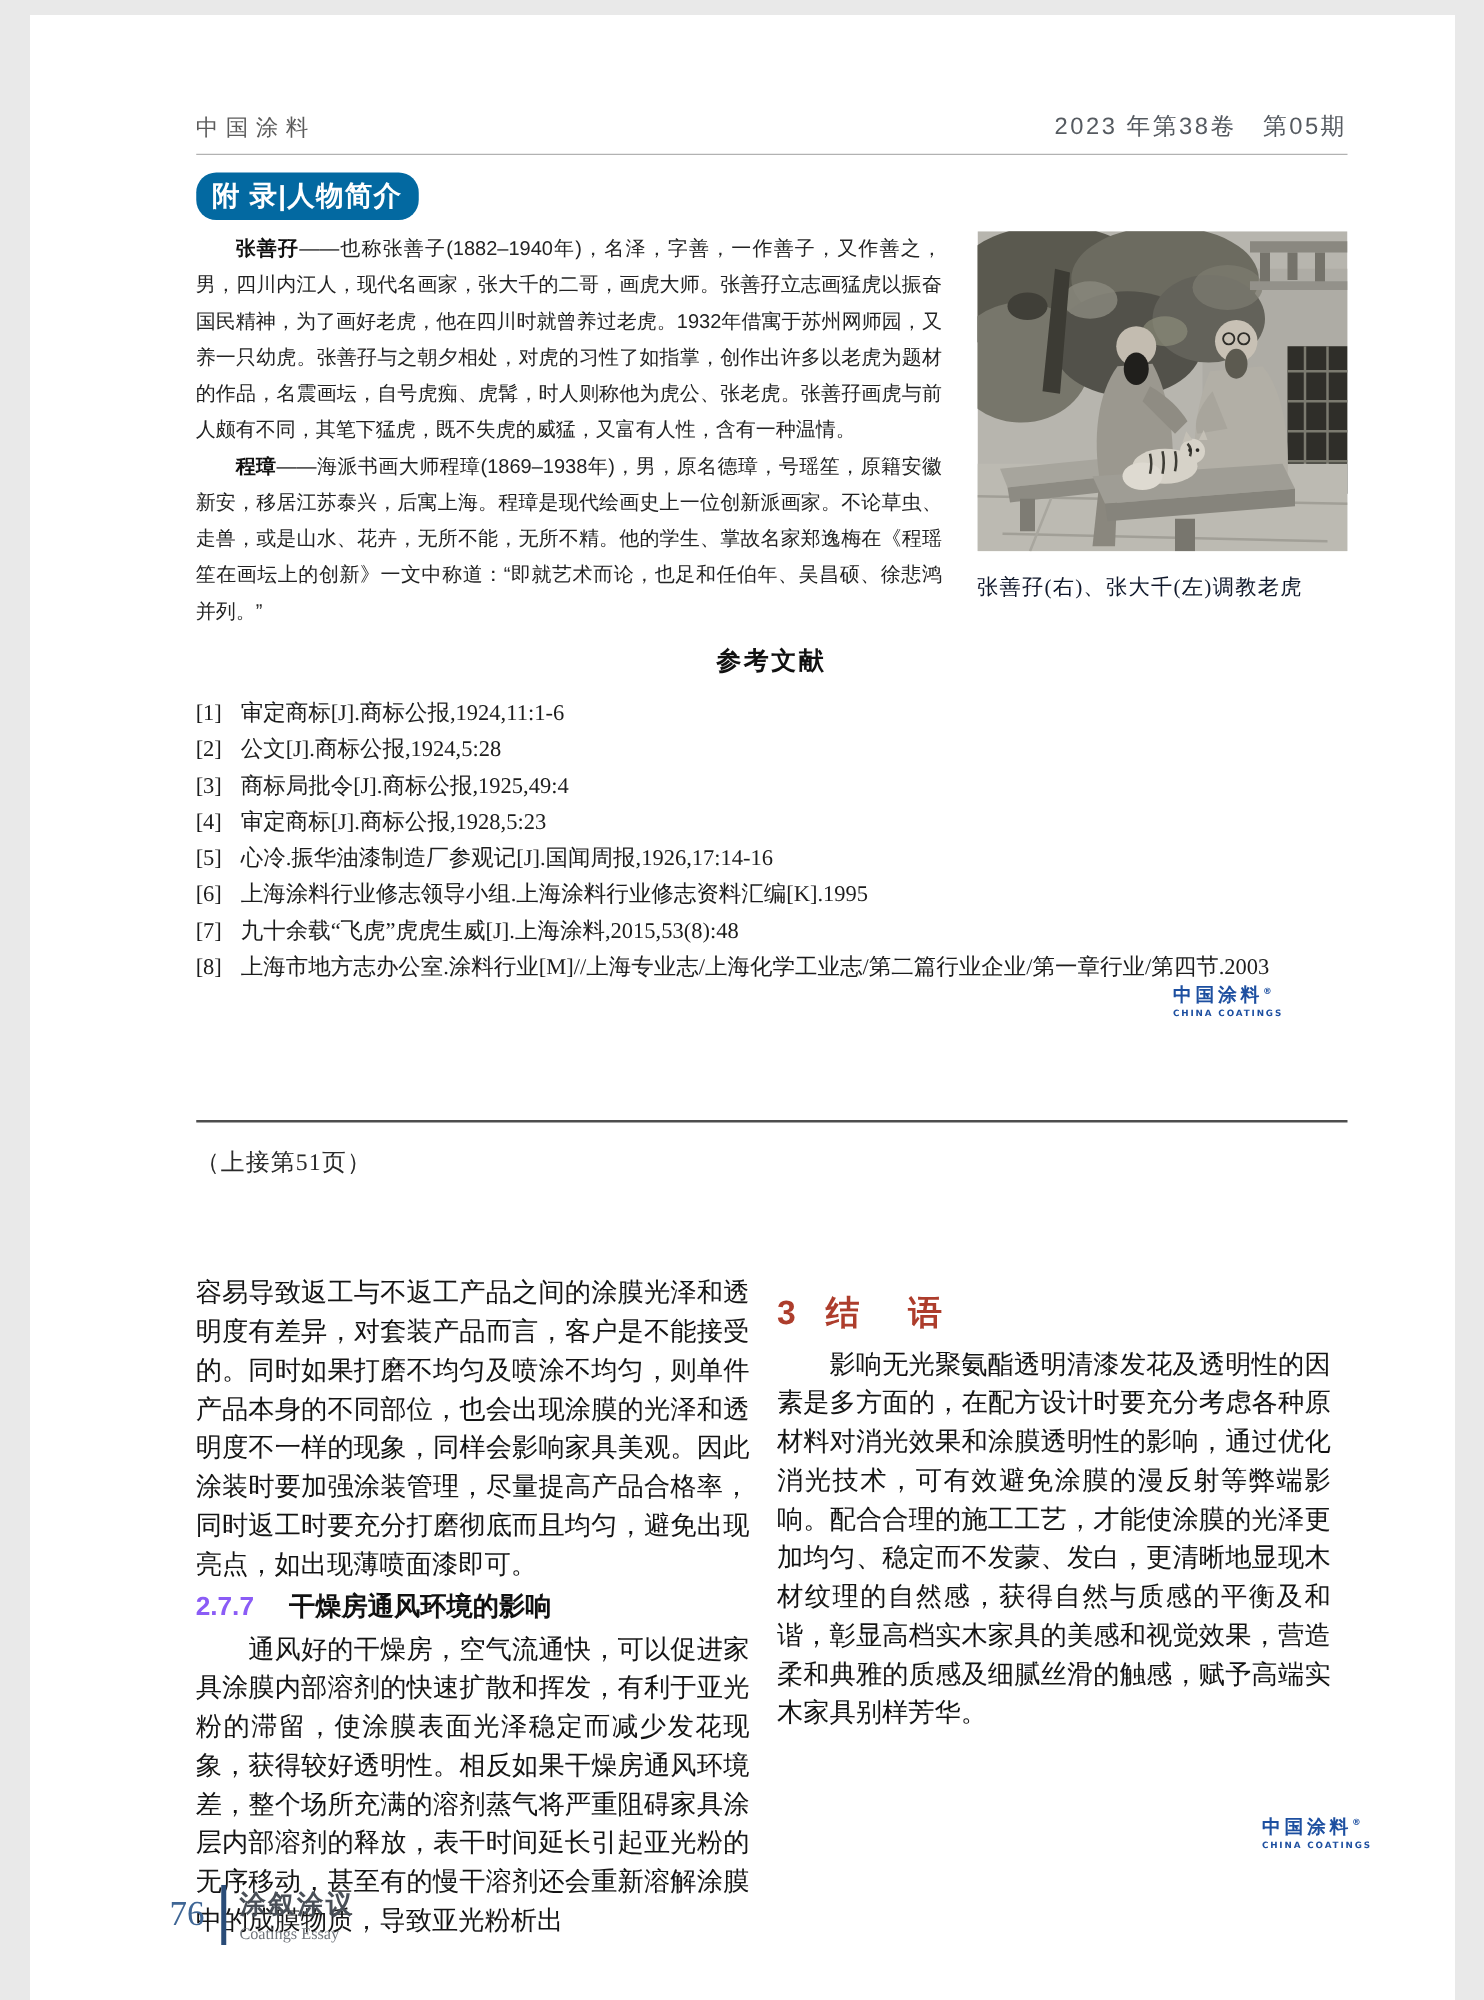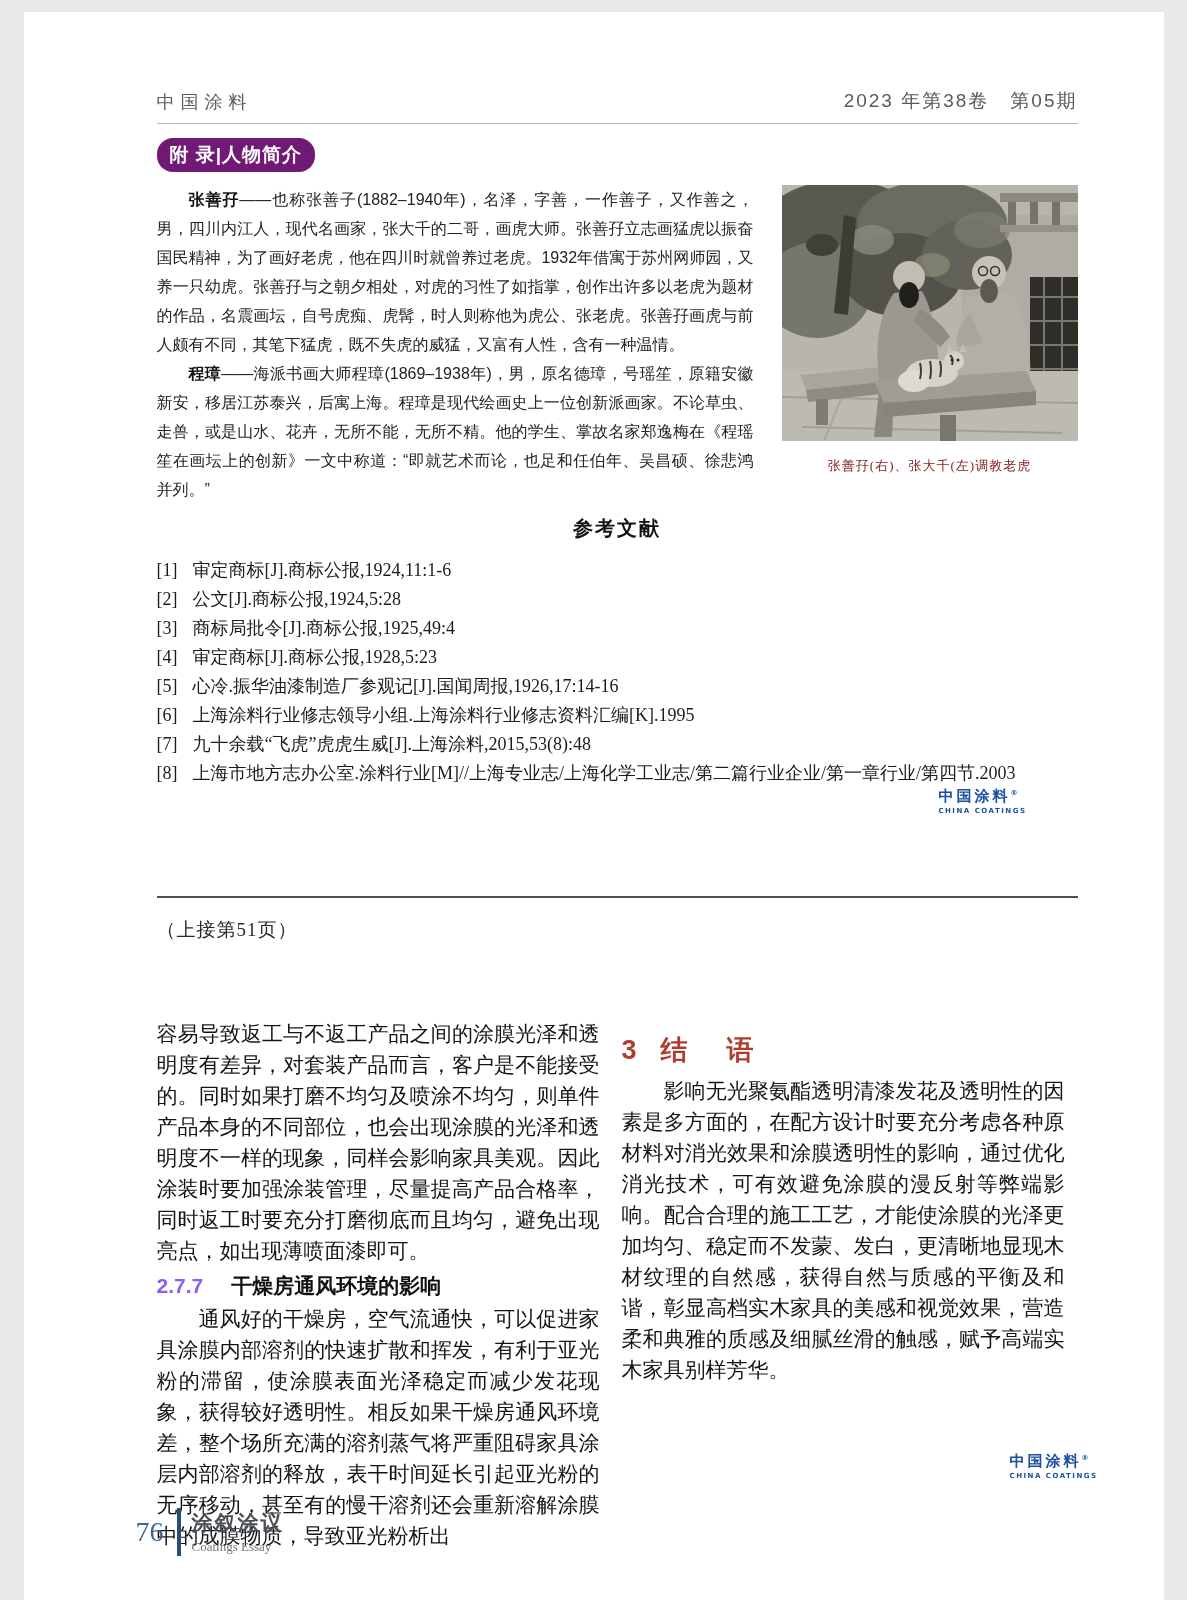--- a/index.html
+++ b/index.html
@@ -13,35 +13,35 @@
   .header {
     position:absolute; top:76px; left:133px; width:921px;
     display:flex; justify-content:space-between; align-items:flex-end;
     border-bottom:1px solid #b2b2b2; padding-bottom:9px;
   }
   .journal-name { font-family:"Liberation Sans","DejaVu Sans",sans-serif; font-size:18px; color:#5c5c5c; letter-spacing:6px; }
   .issue-info   { font-family:"Liberation Sans","DejaVu Sans",sans-serif; font-size:19px; color:#555a60; letter-spacing:2px; }
   
   .badge {
     position:absolute; top:126px; left:133px;
-    background:#701a75; color:#fff; border-radius:16px;
+    background:#0369a1; color:#fff; border-radius:16px;
     font-family:"Liberation Sans","DejaVu Sans",sans-serif; font-weight:bold;
-    font-size:19px; padding:4px 13px; letter-spacing:1px;
+    font-size:22px; padding:4px 13px; letter-spacing:1px;
   }
   
   .appendix { position:absolute; top:173px; left:133px; width:921px; display:flex; gap:28px; }
   .appendix-text { width:597px; font-family:"Liberation Sans","DejaVu Sans",sans-serif;
     font-size:16px; line-height:29px; text-align:justify; color:#232323; }
   .appendix-text p { text-indent:2em; }
   .appendix-text b { font-weight:bold; color:#111; }
   .appendix-figure { width:296px; }
   .photo-frame { width:296px; height:256px; }
   .photo-caption {
-    margin-top:12px; text-align:center; color:#7f1d1d;
-    font-family:"Liberation Serif","DejaVu Serif",serif; font-size:13px; letter-spacing:1px;
+    margin-top:12px; text-align:left; color:#0f172a;
+    font-family:"Liberation Serif","DejaVu Serif",serif; font-size:17px; letter-spacing:1px;
   }
   
   .references { position:absolute; top:503px; left:133px; width:921px; }
   .references-title {
     text-align:center; font-family:"Liberation Sans","DejaVu Sans",sans-serif;
     font-weight:bold; font-size:20px; color:#111; margin-bottom:14px; letter-spacing:2px;
   }
   .ref-item { display:flex; font-size:18px; line-height:29px; color:#1c1c1c; }
   .ref-num { width:36px; flex:none; }
   .ref-text { flex:1; }

